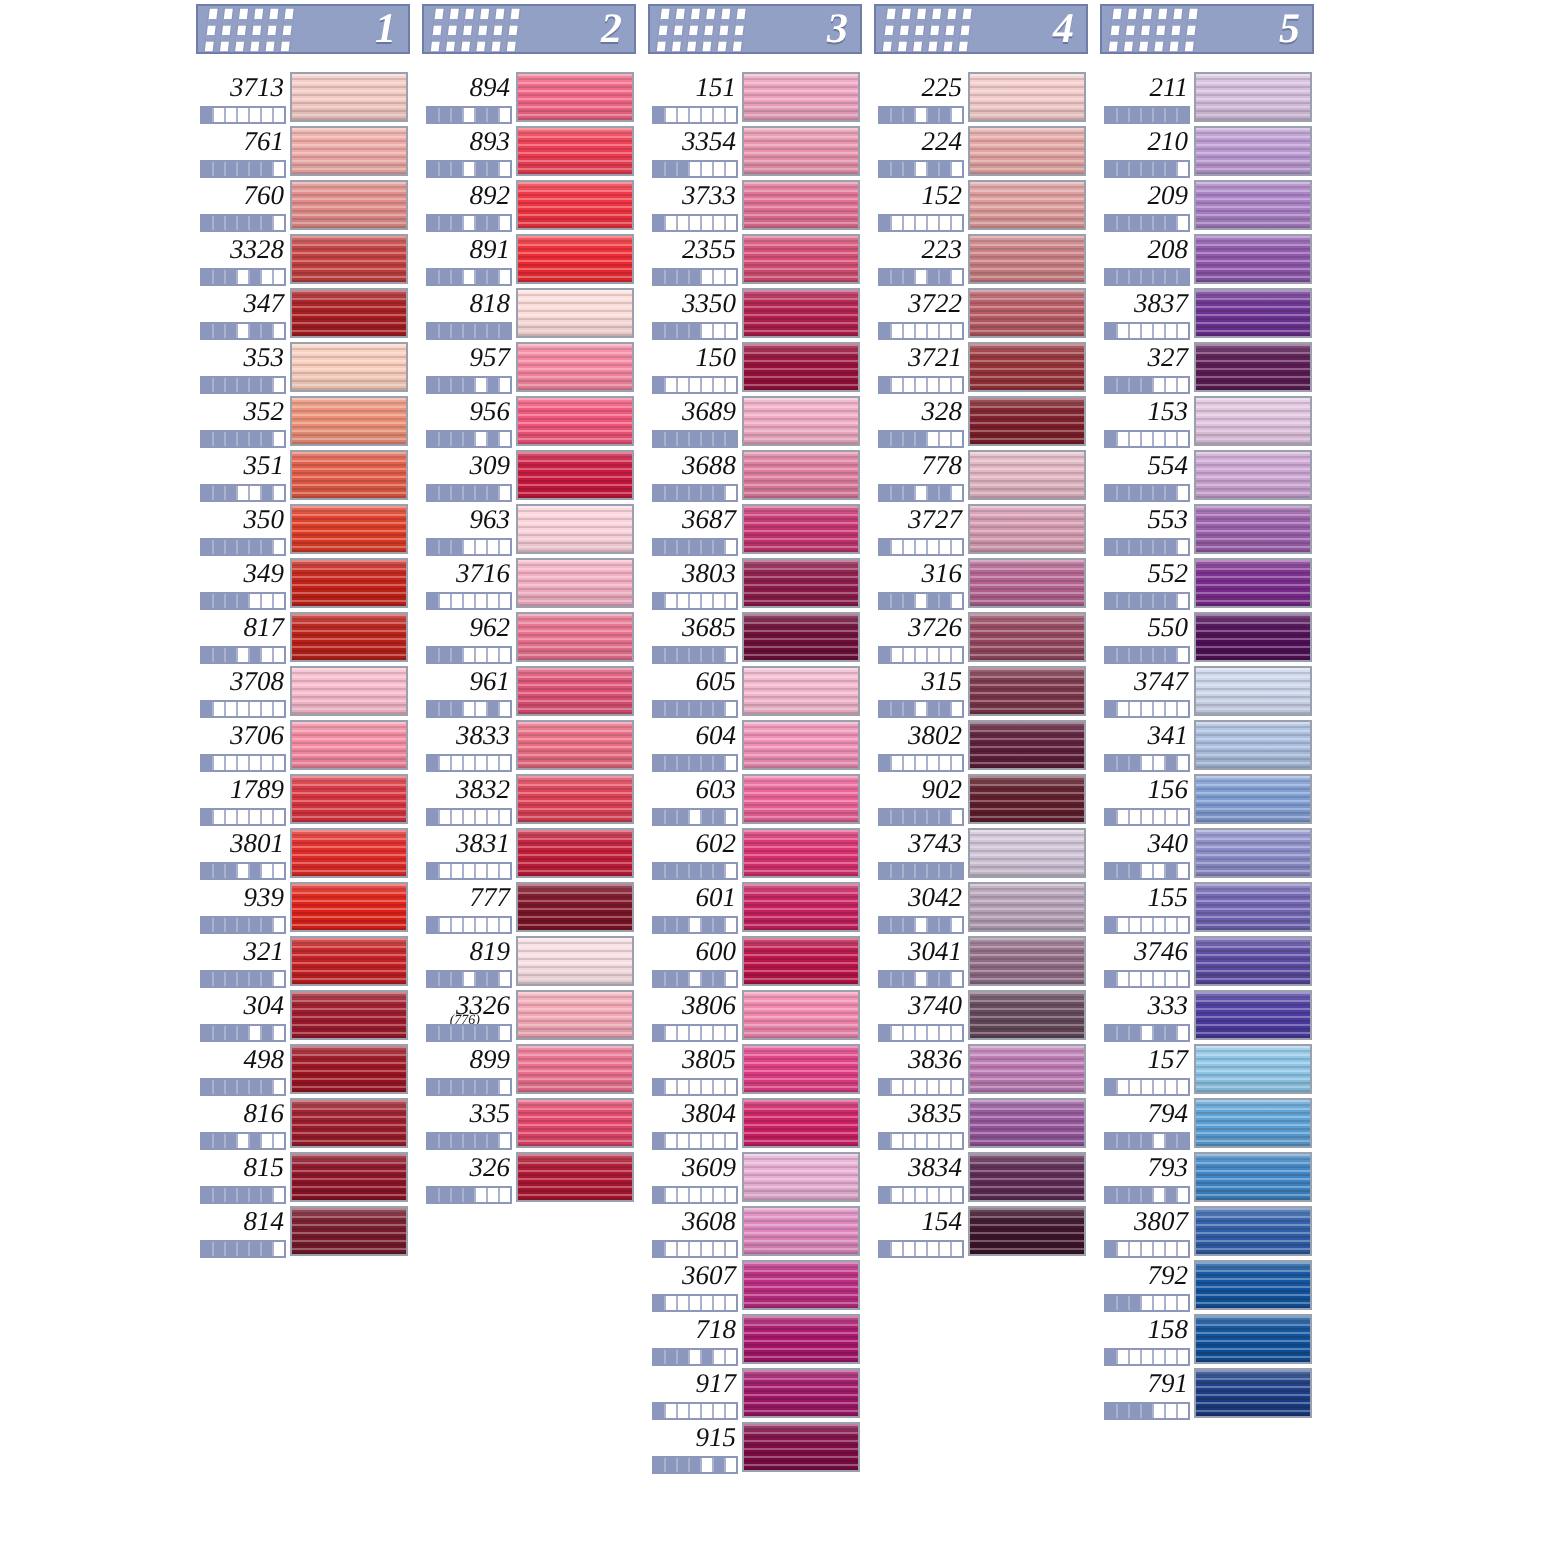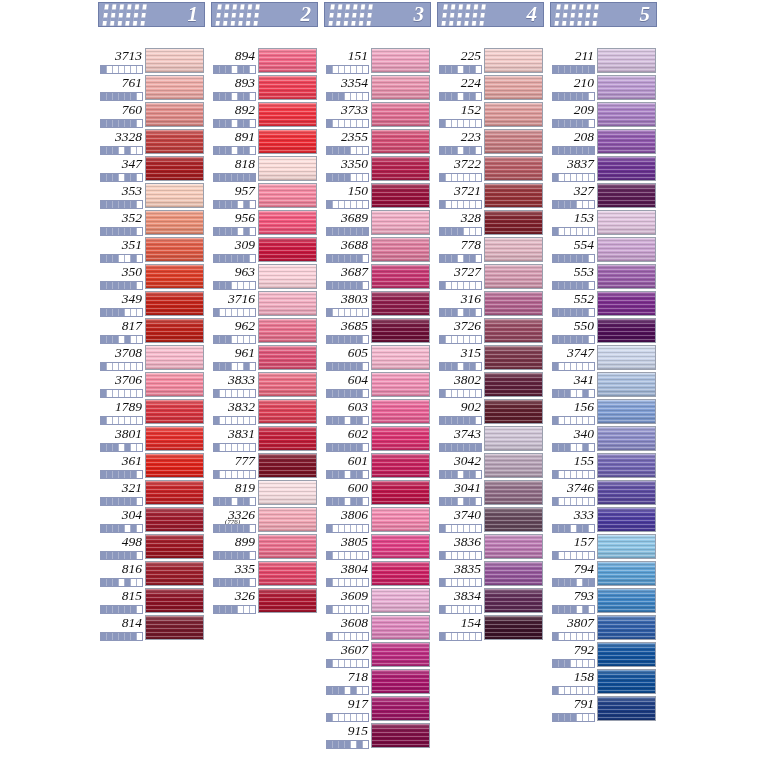--- a/index.html
+++ b/index.html
@@ -29,21 +29,21 @@
   .skein-icon svg{display:block;}
   .col-num{
     position:absolute;right:6px;top:-1px;
     font-family:"Liberation Serif", serif;
     font-style:italic;font-weight:700;font-size:21px;
     color:#ffffff;line-height:25px;
     text-shadow:0 1px 0 rgba(80,90,130,.6);
   }
 
   
-  .rows{margin-top:20px;}
+  .rows{margin-top:8px;}
   .row{
     position:relative;height:27px;width:107px;
     display:flex;align-items:flex-start;
   }
   .lab{
     position:relative;width:47px;height:27px;flex:0 0 47px;
   }
   .lab .code{
     display:block;text-align:right;padding-right:3px;
     font-family:"Liberation Serif", serif;
@@ -406,21 +406,21 @@
                 <i></i>
               </div>
             </div>
             <div class="sw" style="background: rgb(226, 43, 40);">
               <span class="gl"></span>
               <span class="tex"></span>
             </div>
           </div>
           <div class="row">
             <div class="lab">
-              <span class="code">361</span>
+              <span class="code">939</span>
               <div class="segbar">
                 <i class="on"></i>
                 <i class="on"></i>
                 <i class="on"></i>
                 <i class="on"></i>
                 <i class="on"></i>
                 <i class="on"></i>
                 <i></i>
               </div>
             </div>

